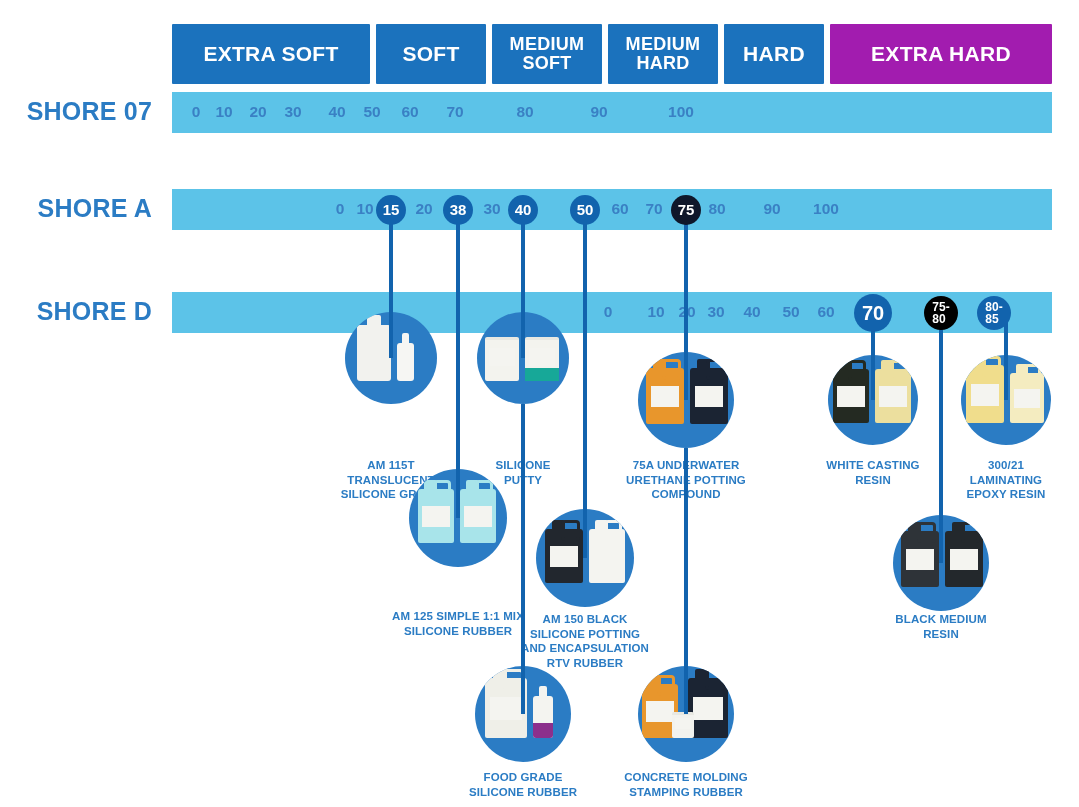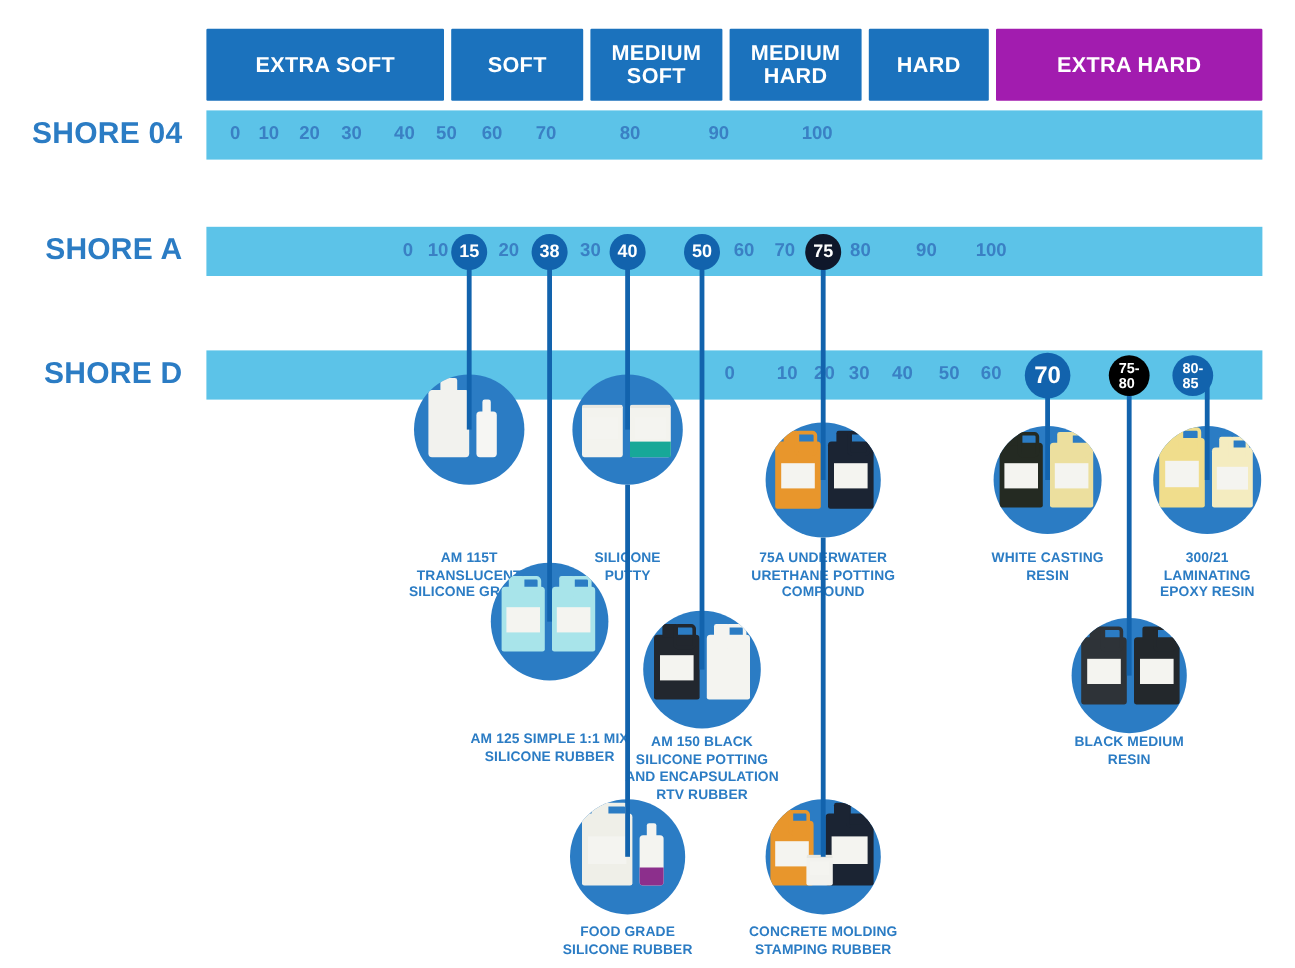--- a/index.html
+++ b/index.html
@@ -10,21 +10,21 @@
     overflow: hidden;
   }
   #stage { position: relative; width: 1079px; height: 807px; }
 
   
   .cat-box {
     position: absolute;
     background: #1b72bd;
     color: #ffffff;
     font-weight: bold;
-    font-size: 18px;
+    font-size: 21px;
     letter-spacing: .3px;
     display: flex;
     align-items: center;
     justify-content: center;
     text-align: center;
     line-height: 1.05;
     border-radius: 1px;
   }
   .cat-box.two-line { font-size: 18px; }
 
@@ -167,21 +167,21 @@
 HARD</span>
       </div>
       <div class="cat-box" style="left: 724px; top: 24px; width: 100px; height: 60px; background: rgb(27, 114, 189);">
         <span style="white-space: pre-line;">HARD</span>
       </div>
       <div class="cat-box" style="left: 830px; top: 24px; width: 222px; height: 60px; background: #a21caf;">
         <span style="white-space: pre-line;">EXTRA HARD</span>
       </div>
     </div>
   <div id="scales">
-      <div class="row-label" style="left: 0px; width: 166px; top: 97px; color: rgb(43, 124, 196); padding-right: 14px;">SHORE 04</div>
+      <div class="row-label" style="left: 0px; width: 166px; top: 97px; color: rgb(43, 124, 196); padding-right: 14px;">SHORE 07</div>
       <div class="bar" style="left: 172px; top: 92px; width: 880px; height: 41px; background: rgb(92, 195, 232);"></div>
       <div class="tick" style="left: 196px; top: 102.5px; color: rgb(58, 128, 196);">0</div>
       <div class="tick" style="left: 224px; top: 102.5px; color: rgb(58, 128, 196);">10</div>
       <div class="tick" style="left: 258px; top: 102.5px; color: rgb(58, 128, 196);">20</div>
       <div class="tick" style="left: 293px; top: 102.5px; color: rgb(58, 128, 196);">30</div>
       <div class="tick" style="left: 337px; top: 102.5px; color: rgb(58, 128, 196);">40</div>
       <div class="tick" style="left: 372px; top: 102.5px; color: rgb(58, 128, 196);">50</div>
       <div class="tick" style="left: 410px; top: 102.5px; color: rgb(58, 128, 196);">60</div>
       <div class="tick" style="left: 455px; top: 102.5px; color: rgb(58, 128, 196);">70</div>
       <div class="tick" style="left: 525px; top: 102.5px; color: rgb(58, 128, 196);">80</div>

